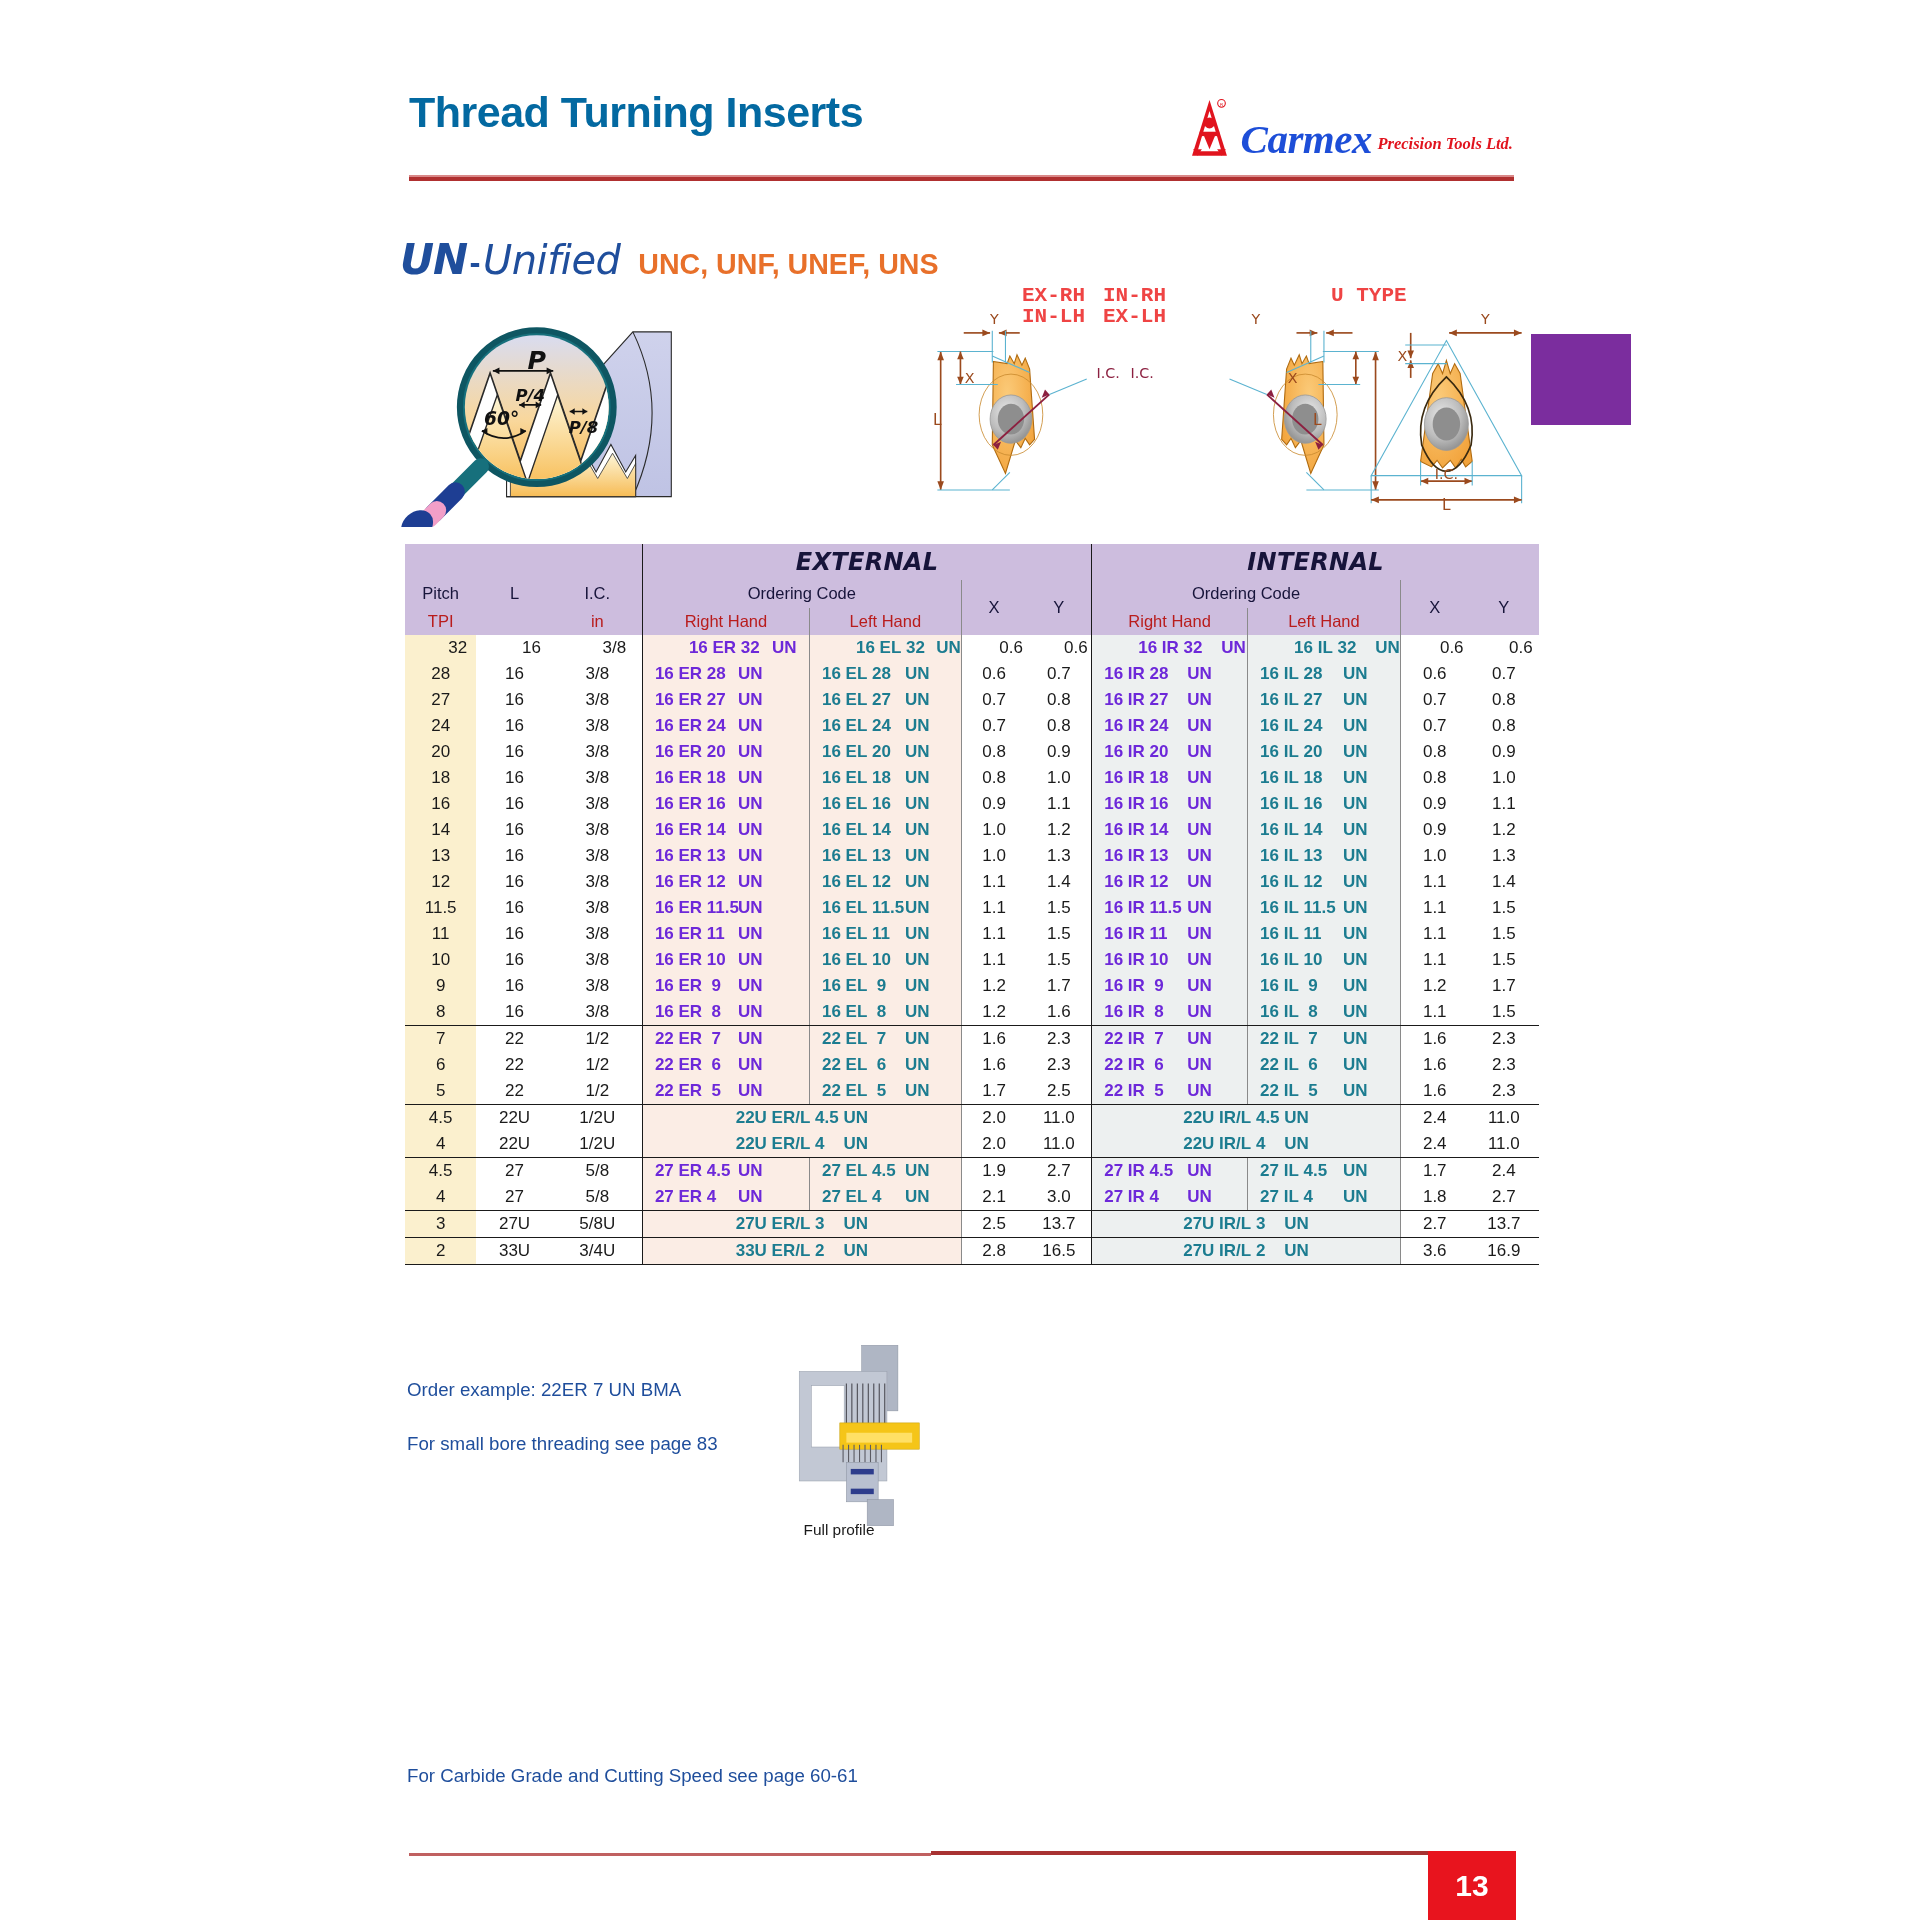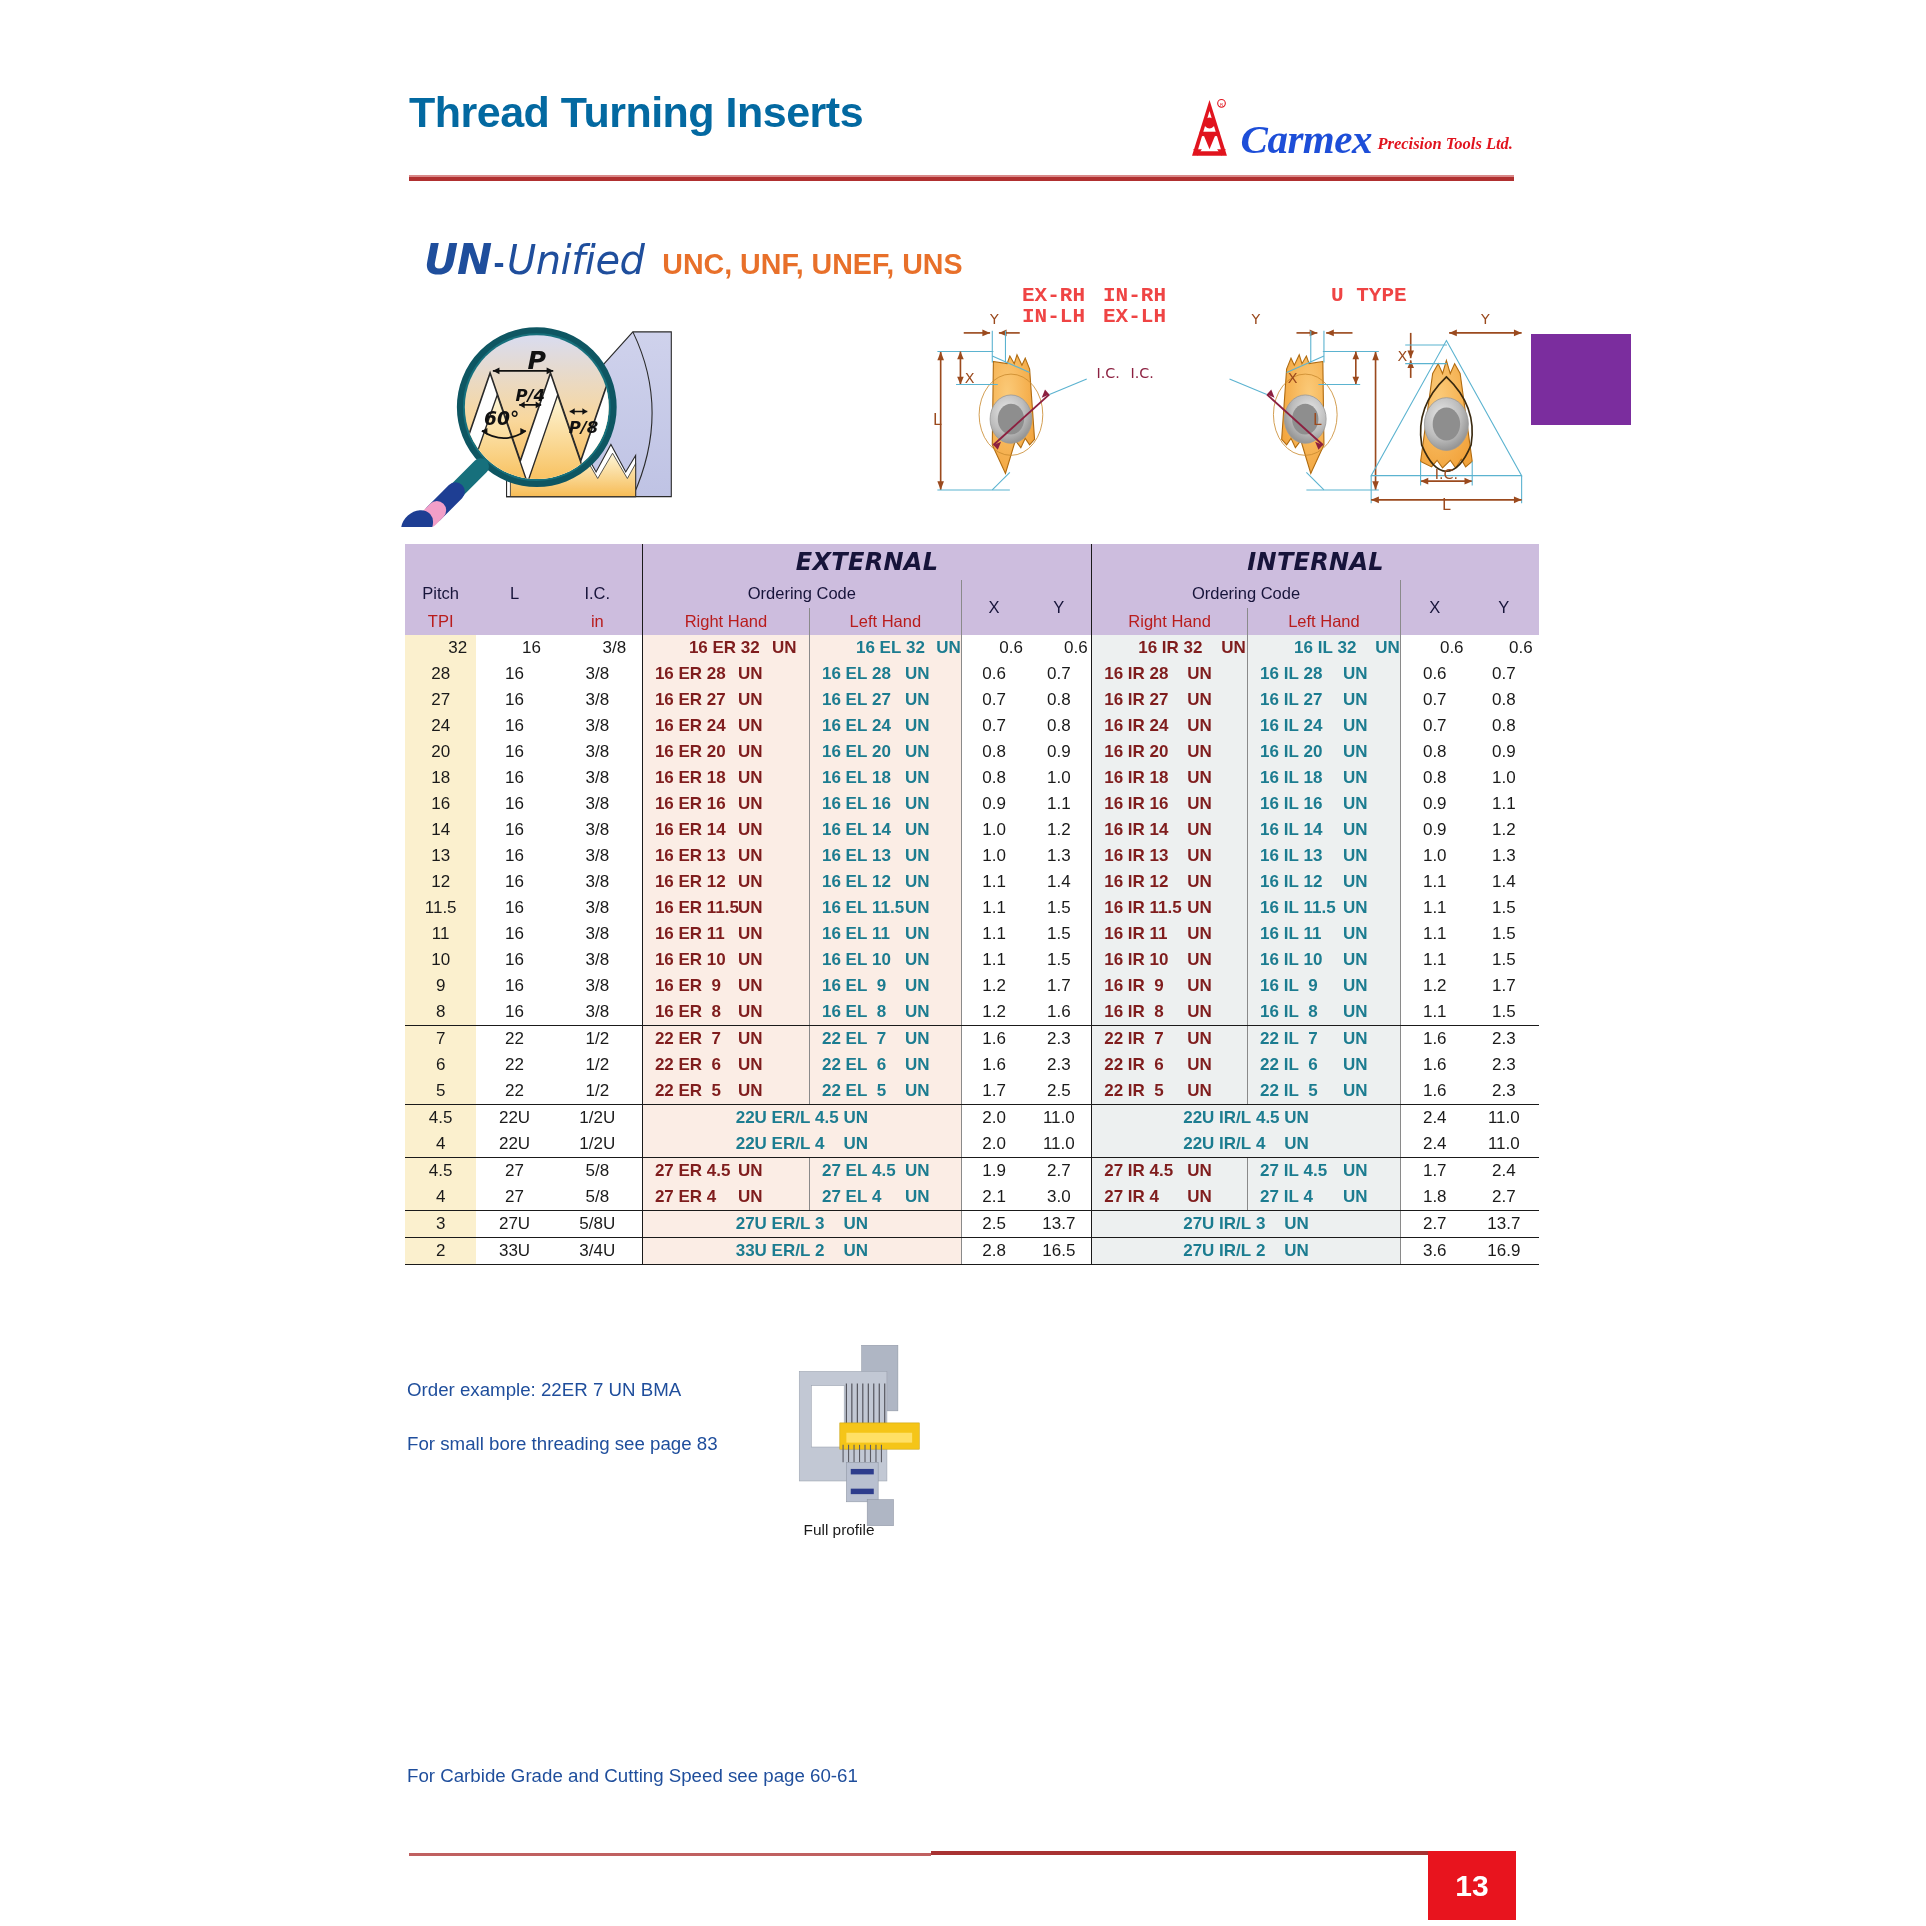--- a/index.html
+++ b/index.html
@@ -27,21 +27,21 @@
   }
   #logo-sub {
     font-family:"Liberation Serif", serif;
     font-size:16.5px; font-style:italic; font-weight:bold; color:#E1141E;
     margin-left:5.5px; padding-bottom:5.5px; white-space:nowrap;
   }
   #header-rule { position:absolute; left:409px; top:177px; width:1105px; height:3.8px; background:#B03030; }
   #header-rule-thin { position:absolute; left:409px; top:175px; width:1105px; height:1.6px; background:#D98888; }
 
   
-  #subtitle { position:absolute; left:424px; top:235px; white-space:nowrap; }
+  #subtitle { position:absolute; left:400px; top:235px; white-space:nowrap; }
   .sub-un {
     font-size:42px; font-weight:bold; font-style:italic; color:#1F4E9C;
     font-family:"DejaVu Sans", sans-serif; letter-spacing:-1.1px;
   }
   .sub-dash { font-size:33px; color:#1F4E9C; font-weight:bold; }
   .sub-unified {
     font-size:40px; font-style:italic; color:#1F4E9C;
     font-family:"DejaVu Sans", sans-serif; letter-spacing:-0.5px;
   }
   .sub-types {
@@ -80,21 +80,21 @@
   .vsep-thin { border-left:0.8px solid #8a8a8a; }
 
   tr.drow td { height:26px; font-size:17px; vertical-align:middle; }
   td.c-pitch { background:#FBF0CE; text-align:center; color:#1a1a1a; }
   td.c-plain { background:#ffffff; text-align:center; color:#1a1a1a; }
   td.c-ext { background:#FBEDE5; }
   td.c-int { background:#EDF0F0; }
   td.c-xy { background:#ffffff; text-align:center; color:#1a1a1a; }
 
   .code { font-weight:bold; font-size:17px; white-space:nowrap; display:flex; align-items:center; }
-  .code-rh { color:#7f1d1d; }
+  .code-rh { color:#6d28d9; }
   .code-lh { color:#1C7C90; }
   .code .p1 { width:83px; text-align:left; padding-left:12px; }
   .code .p2 { width:auto; text-align:left; }
   .code-merged { font-weight:bold; font-size:17px; color:#1C7C90; text-align:center; white-space:pre; }
 
   tr.sep-bot td { border-bottom:1.4px solid #1a1a1a; }
   tr.row-first td { border-top:none;padding-left:34px; }
 
   
   .note {

